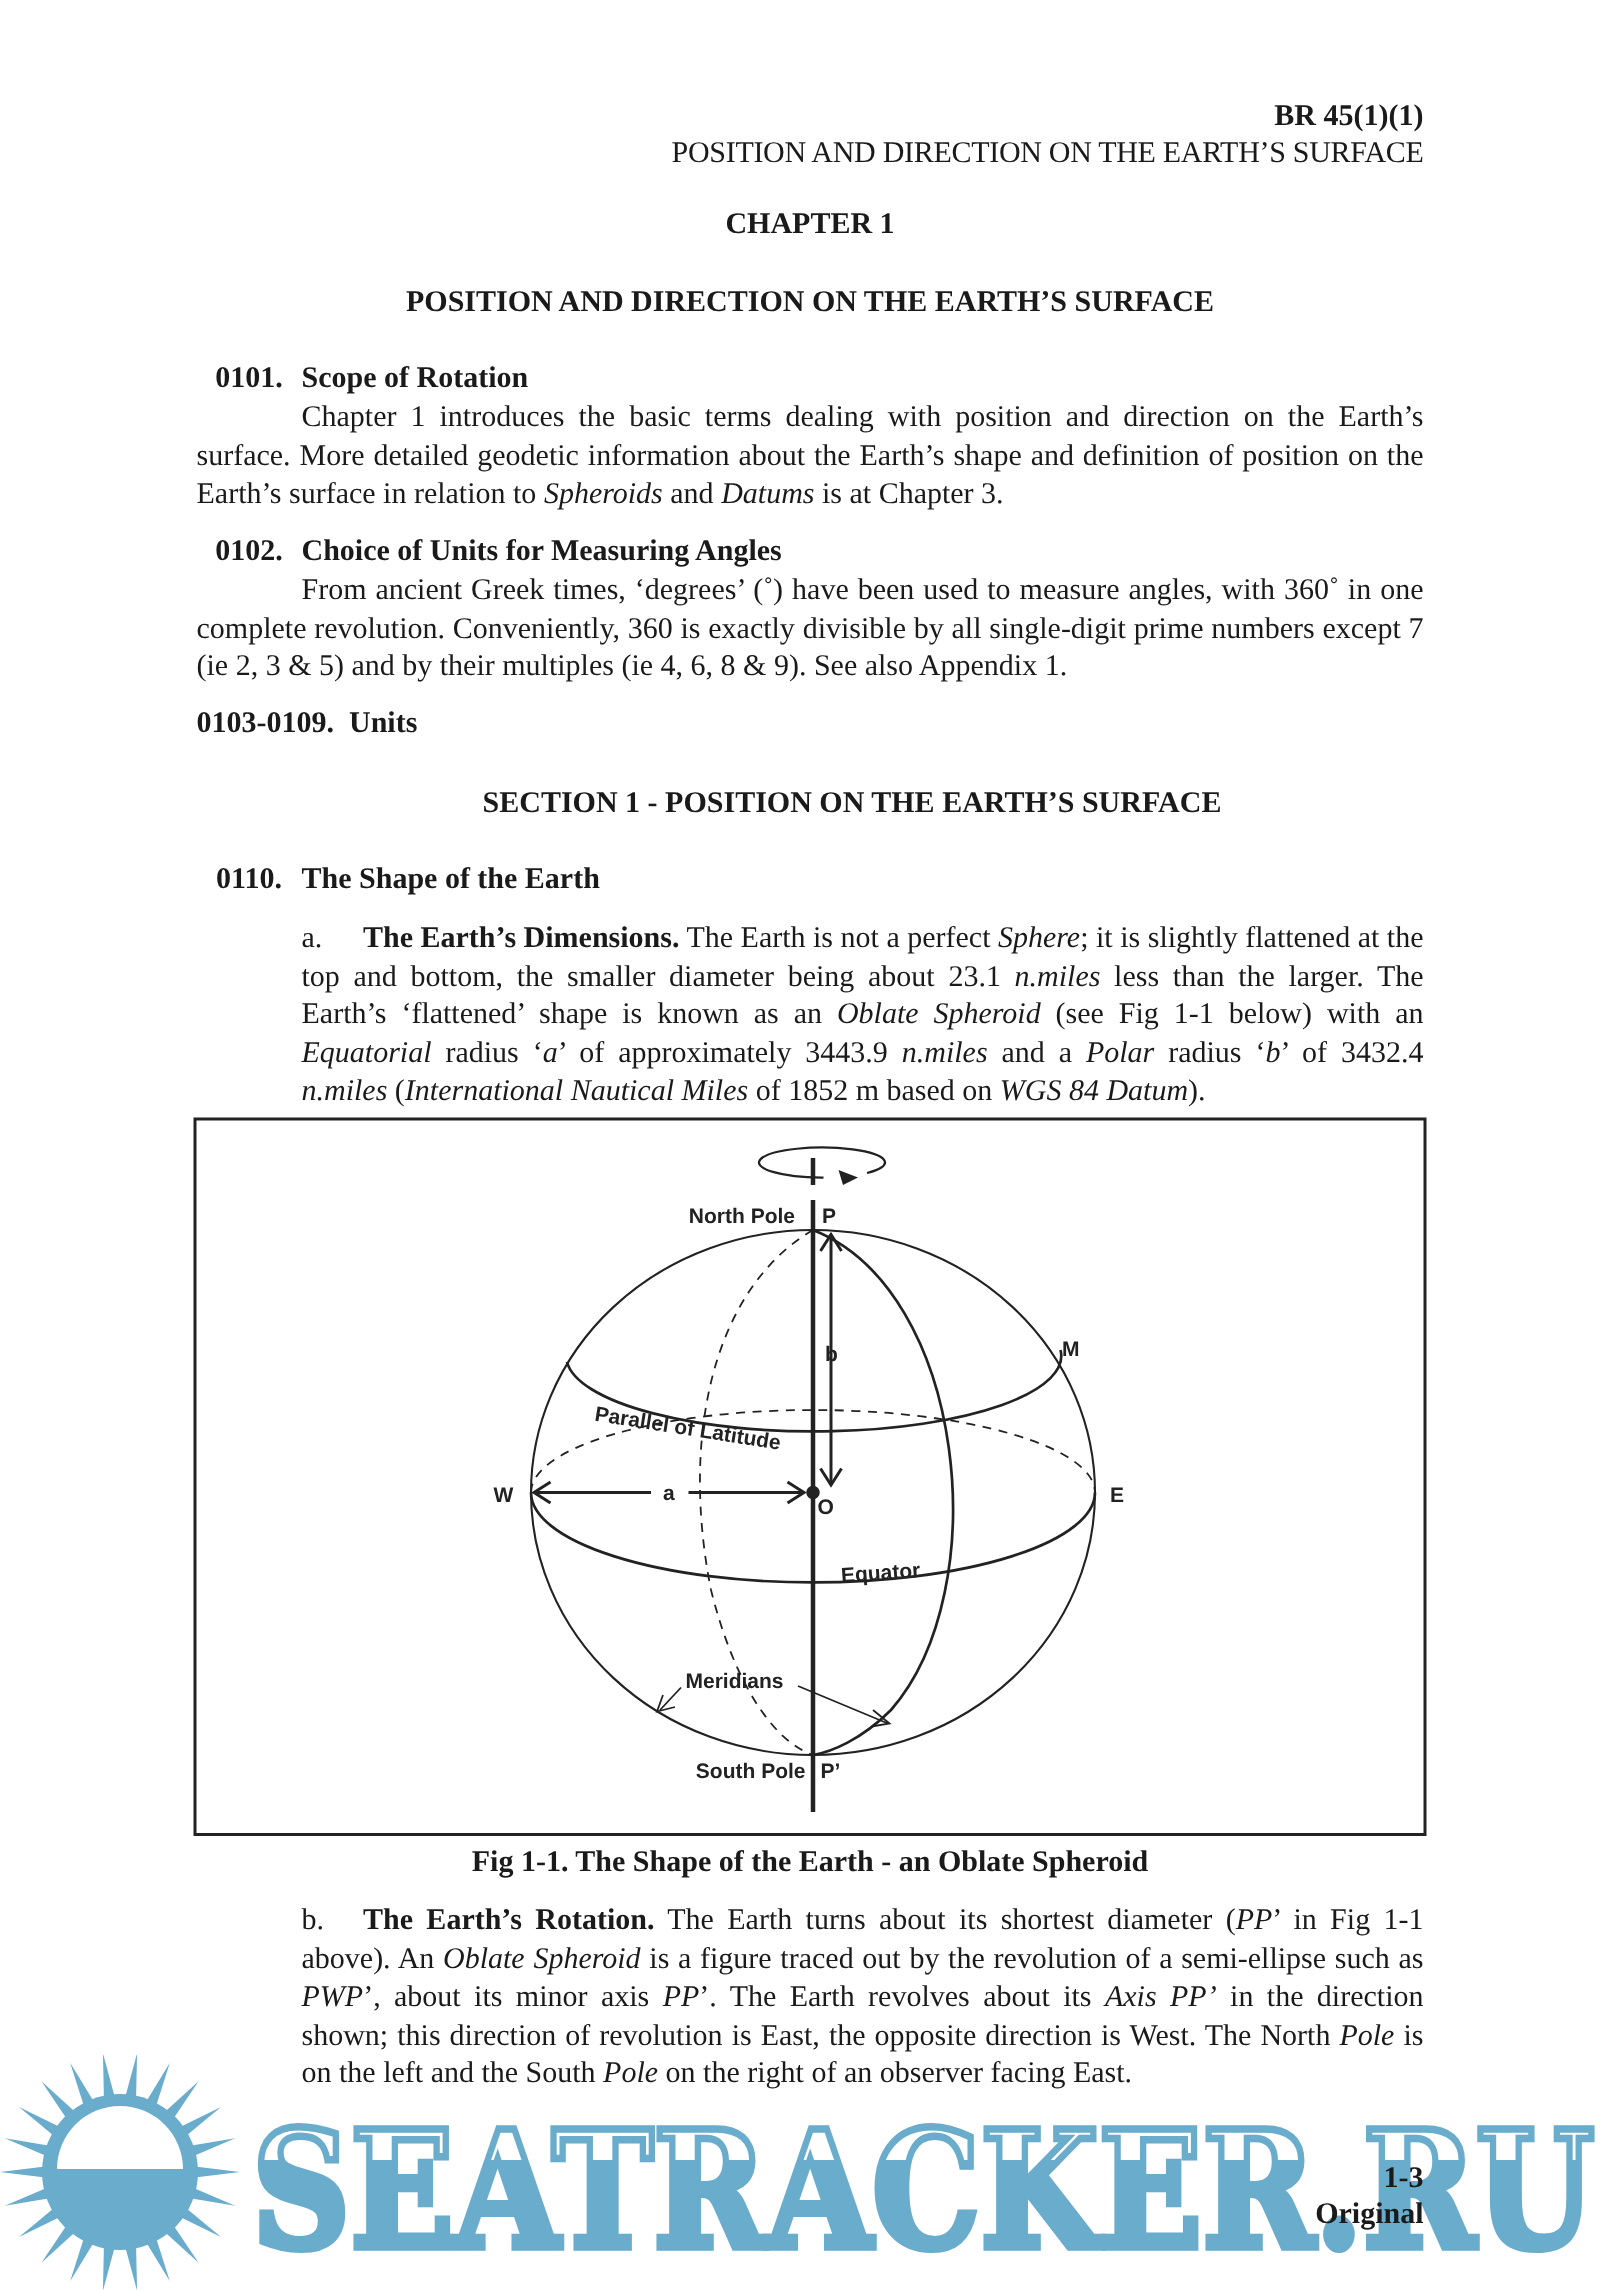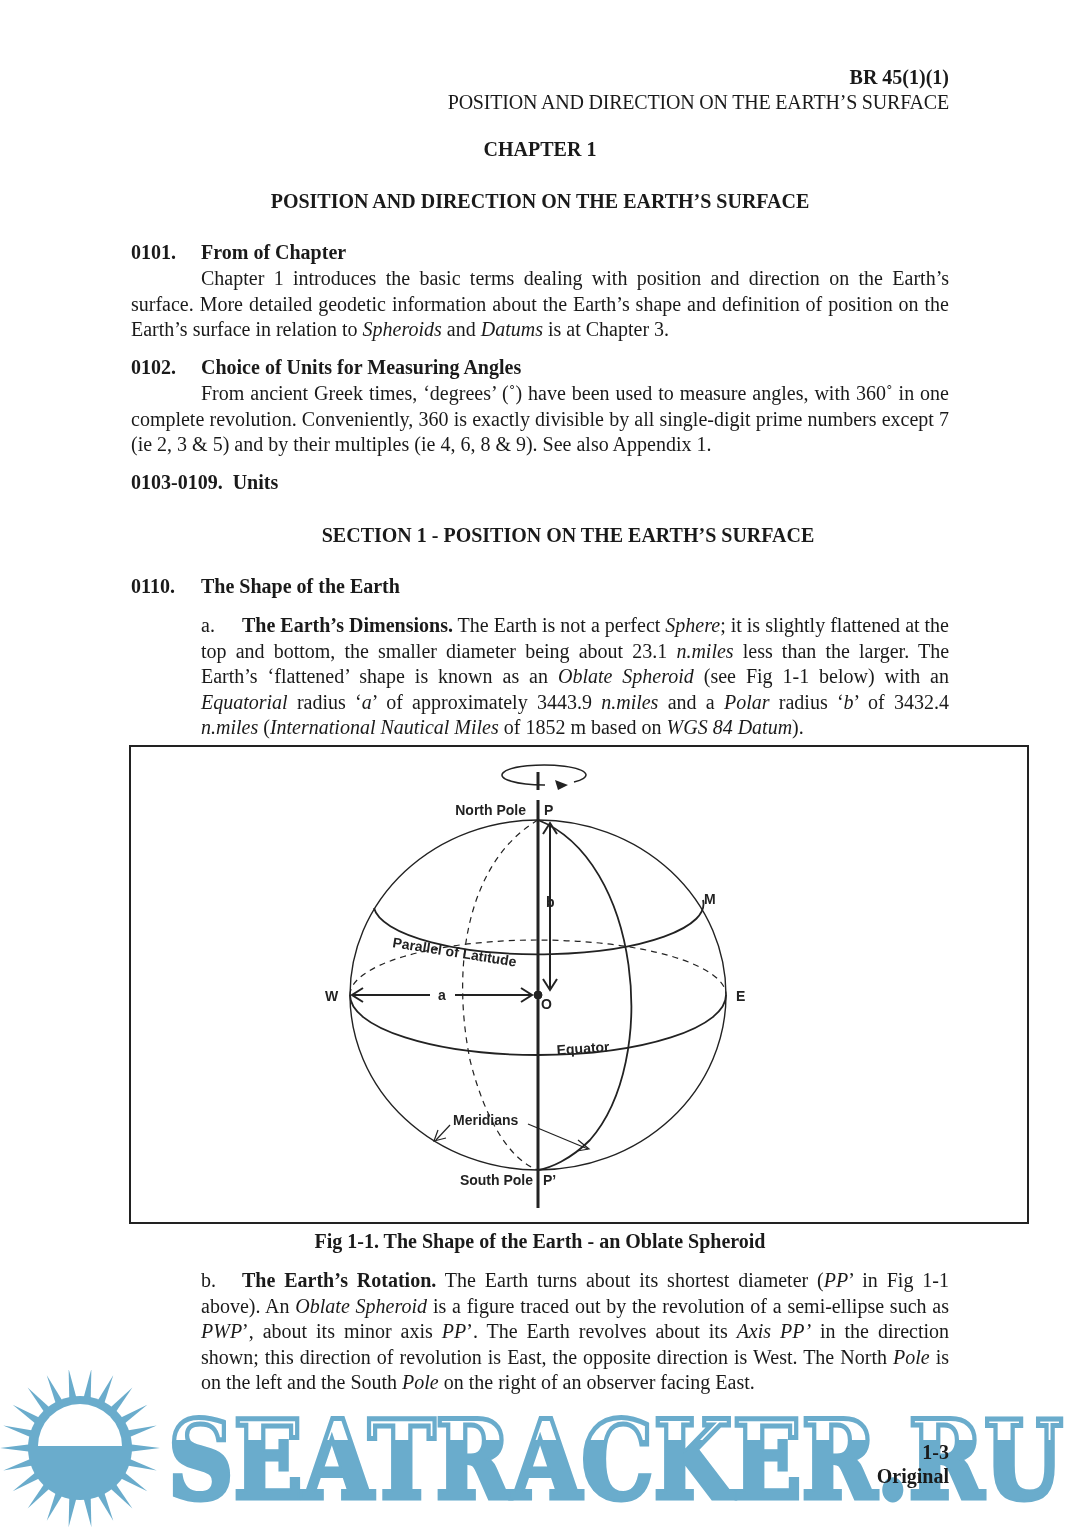--- a/index.html
+++ b/index.html
@@ -1,48 +1,48 @@
 <!DOCTYPE html>
 <html><head>
 <meta charset="utf-8">
 <style>
   html, body { margin: 0; padding: 0; background: #ffffff; }
   body { width: 1080px; height: 1527px; position: relative; overflow: hidden;
          font-family: "Liberation Serif", "DejaVu Serif", serif; color: #1a1a1a; }
-  .abs { position: absolute; }
+  .abs { position: absolute; text-align: center; }
   .hdr-code { right: 131px; top: 66px; font-size: 20px; font-weight: bold; }
   .hdr-title { right: 131px; top: 91px; font-size: 20px; letter-spacing: -0.2px; }
   .center { left: 0; width: 1080px; text-align: center; font-weight: bold; font-size: 20px; }
   .chap { top: 138px; }
   .ctitle { top: 190px; }
   .sec { top: 524px; padding-left: 28px; }
   .para-head { left: 131px; font-size: 20px; font-weight: bold; }
   .para-head .num { display: inline-block; width: 70px; }
   .body-text { left: 131px; width: 818px; font-size: 20px; line-height: 25.5px; text-align: justify; }
   .indent { text-indent: 70px; }
   .sub { left: 201px; width: 748px; font-size: 20px; line-height: 25.5px; text-align: justify; }
   .sub .lbl { display: inline-block; width: 41px; }
   i { font-style: italic; }
-  .fig-box { left: 129px; top: 745px; width: 900px; height: 479px; border: 2px solid #222; box-sizing: border-box; }
+  .fig-box { left: 129px; top: 745px; width: 822px; height: 479px; border: 2px solid #222; box-sizing: border-box; }
   .fig-cap { top: 1230px; }
   .footer { right: 131px; font-size: 20px; font-weight: bold; text-align: left; }
   .wm { left: 0; top: 1370px; width: 1080px; height: 157px; pointer-events: none; }
   .diag-label { font-family: "Liberation Sans", "DejaVu Sans", sans-serif; font-weight: bold; font-size: 14px; fill: #222; }
 </style>
 </head>
 <body>
 
 <div class="abs hdr-code">BR 45(1)(1)</div>
 <div class="abs hdr-title">POSITION AND DIRECTION ON THE EARTH’S SURFACE</div>
 
 <div class="abs center chap">CHAPTER 1</div>
 <div class="abs center ctitle">POSITION AND DIRECTION ON THE EARTH’S SURFACE</div>
 
 <div class="abs para-head" style="top:241px;">
-  <span class="num">0101.</span><span>From of Chapter</span>
+  <span class="num">0101.</span><span>Scope of Rotation</span>
 </div>
 <div class="abs body-text indent" style="top:266px;"><span>Chapter 1 introduces the basic terms dealing with position and direction on the Earth’s surface.  More detailed geodetic information about the Earth’s shape and definition of position on the Earth’s surface in relation to </span><i>Spheroids</i><span> and </span><i>Datums</i><span> is at Chapter 3.</span></div>
 
 <div class="abs para-head" style="top:356px;">
   <span class="num">0102.</span><span>Choice of Units for Measuring Angles</span>
 </div>
 <div class="abs body-text indent" style="top:381px;">From ancient Greek times, ‘degrees’ (˚) have been used to measure angles, with 360˚ in one complete revolution.  Conveniently, 360 is exactly divisible by all single-digit prime numbers except 7 (ie 2, 3 &amp; 5) and by their multiples (ie 4, 6, 8 &amp; 9).  See also Appendix 1.</div>
 
 <div class="abs para-head" style="top:471px;">
   <span>0103-0109.</span>&nbsp;&nbsp;<span>Units</span>

